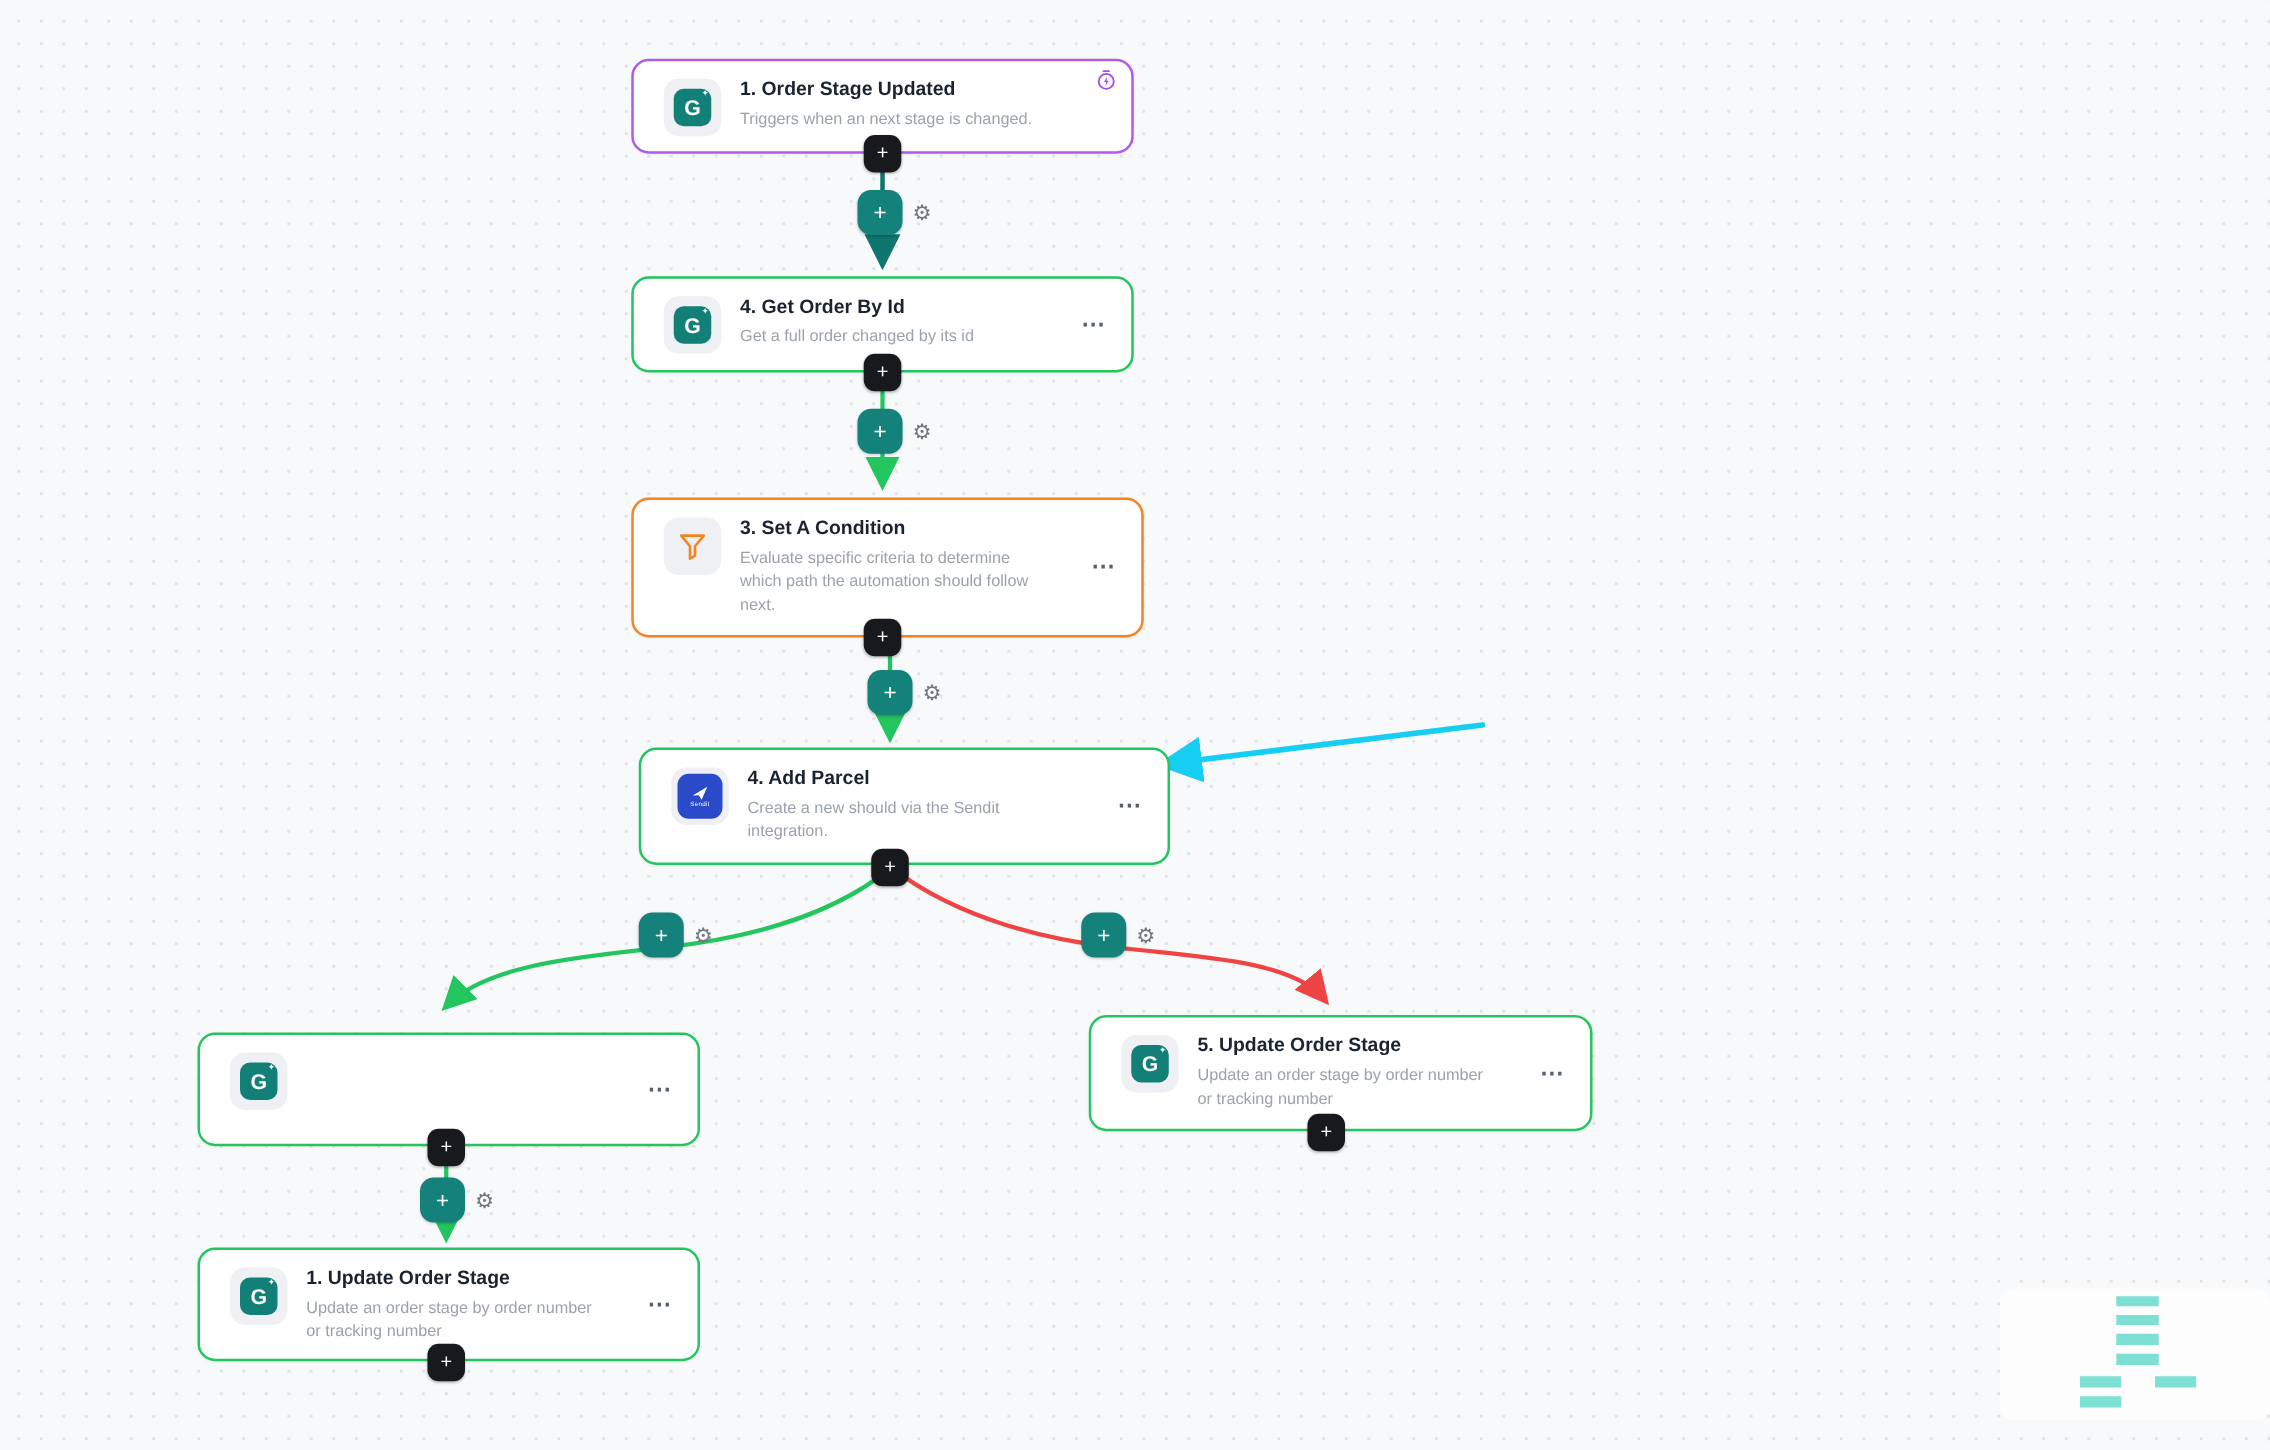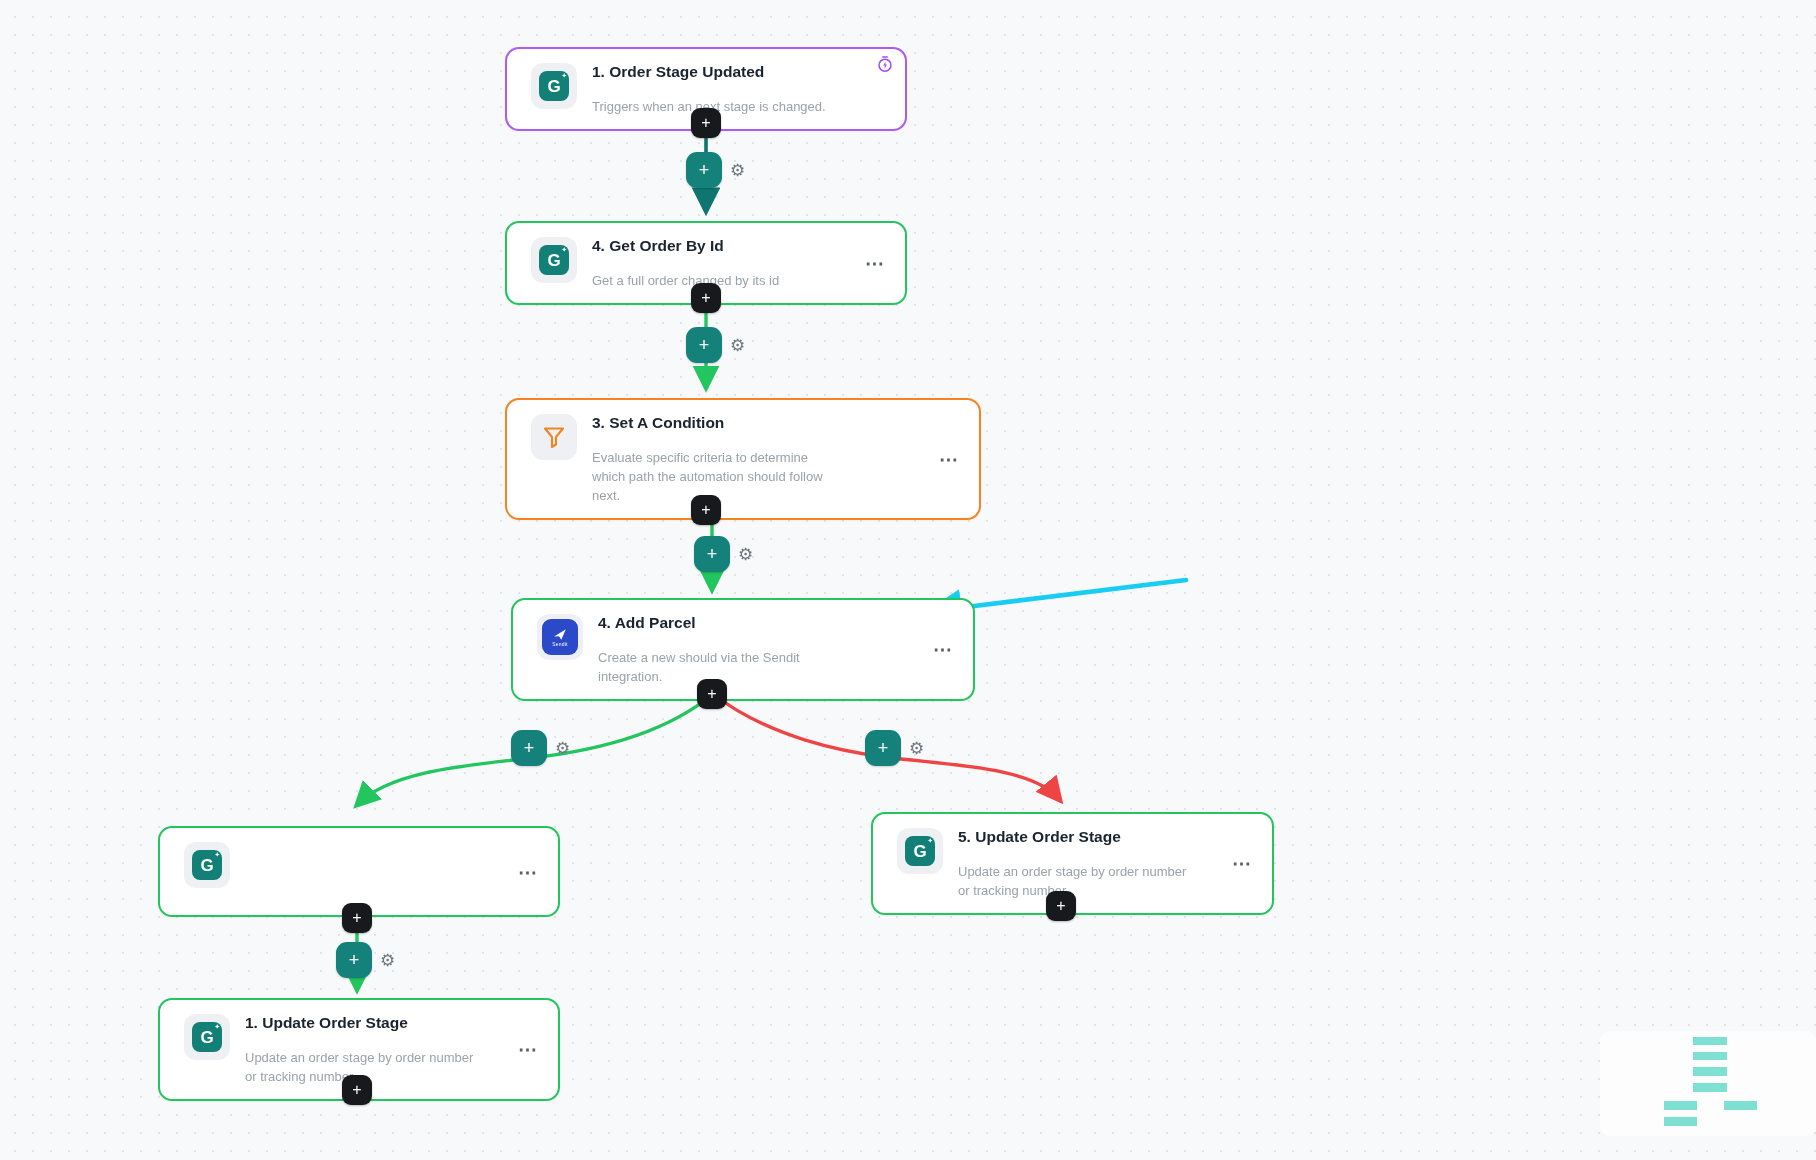--- a/index.html
+++ b/index.html
@@ -24,21 +24,21 @@
     position:relative;width:30px;height:30px;border-radius:8px;background:#128077;
     display:flex;align-items:center;justify-content:center;
   }
   .g-letter{color:#fff;font-size:17px;font-weight:700;line-height:1;}
   .g-spark{position:absolute;top:1px;right:2px;color:#fff;font-size:7px;line-height:1;}
   .sendit-badge{
     width:36px;height:36px;border-radius:9px;background:#2b4ac9;
     display:flex;flex-direction:column;align-items:center;justify-content:center;gap:1px;
   }
   .sendit-label{color:#fff;font-size:5px;line-height:1;letter-spacing:.2px;}
-  .txt{display:flex;flex-direction:column;gap:16px;min-width:0;}
+  .txt{display:flex;flex-direction:column;gap:4px;min-width:0;}
   .title{font-size:15.5px;font-weight:700;color:#1a2330;line-height:1.3;white-space:nowrap;}
   .desc{font-size:13px;color:#9aa2ac;line-height:1.45;}
   .desc.nowrap{white-space:nowrap;}
   .desc.w250{max-width:250px;}
   .desc.w238{max-width:238px;}
   .menu-btn{
     position:absolute;right:20px;top:50%;transform:translateY(-50%);
     color:#55606c;font-size:19px;font-weight:700;letter-spacing:1px;cursor:pointer;
     line-height:1;user-select:none;
   }
@@ -120,34 +120,34 @@
           <span class="g-spark">✦</span>
         </div>
     </div>
     <div class="txt">
       <div class="title">4. Get Order By Id</div>
       <div class="desc nowrap">Get a full order changed by its id</div>
     </div>
     <div class="menu-btn">⋯</div>
   </div>
 
-  <div class="node" style="left:505px;top:398px;width:476px;min-height:112px;border-color:#f5831f">
+  <div class="node" style="left:505px;top:398px;width:410px;min-height:112px;border-color:#f5831f">
     <div class="icon-wrap">
       <svg width="26" height="26" viewBox="0 0 26 26" fill="none">
         <path d="M4 4.5 h18 l-7 8.5 v7.5 l-4 2.5 v-10 Z" stroke="#f5831f" stroke-width="2.1" stroke-linejoin="round" stroke-linecap="round"></path>
       </svg>
     </div>
     <div class="txt">
       <div class="title">3. Set A Condition</div>
       <div class="desc w250">Evaluate specific criteria to determine which path the automation should follow next.</div>
     </div>
     <div class="menu-btn">⋯</div>
   </div>
 
-  <div class="node" style="left:511px;top:598px;width:464px;min-height:94px;border-color:#22c55e">
+  <div class="node" style="left:511px;top:598px;width:425px;min-height:94px;border-color:#22c55e">
     <div class="icon-wrap">
       <div class="sendit-badge">
         <svg width="16" height="13" viewBox="0 0 24 20">
           <path d="M3 13 L21 2 L14 18 L10.5 12.5 Z" fill="#ffffff"></path>
         </svg>
         <span class="sendit-label">Sendit</span>
       </div>
     </div>
     <div class="txt">
       <div class="title">4. Add Parcel</div>

